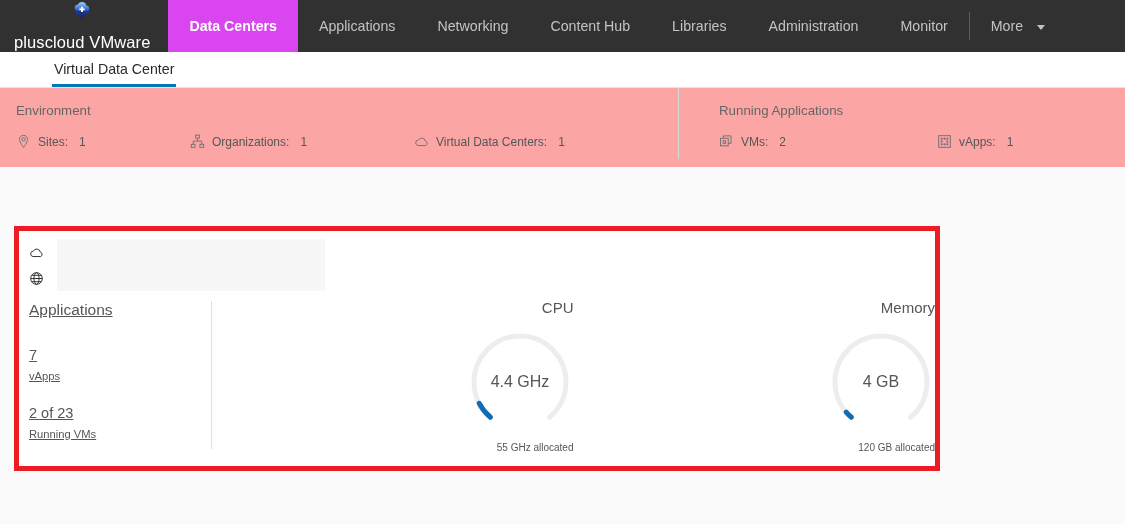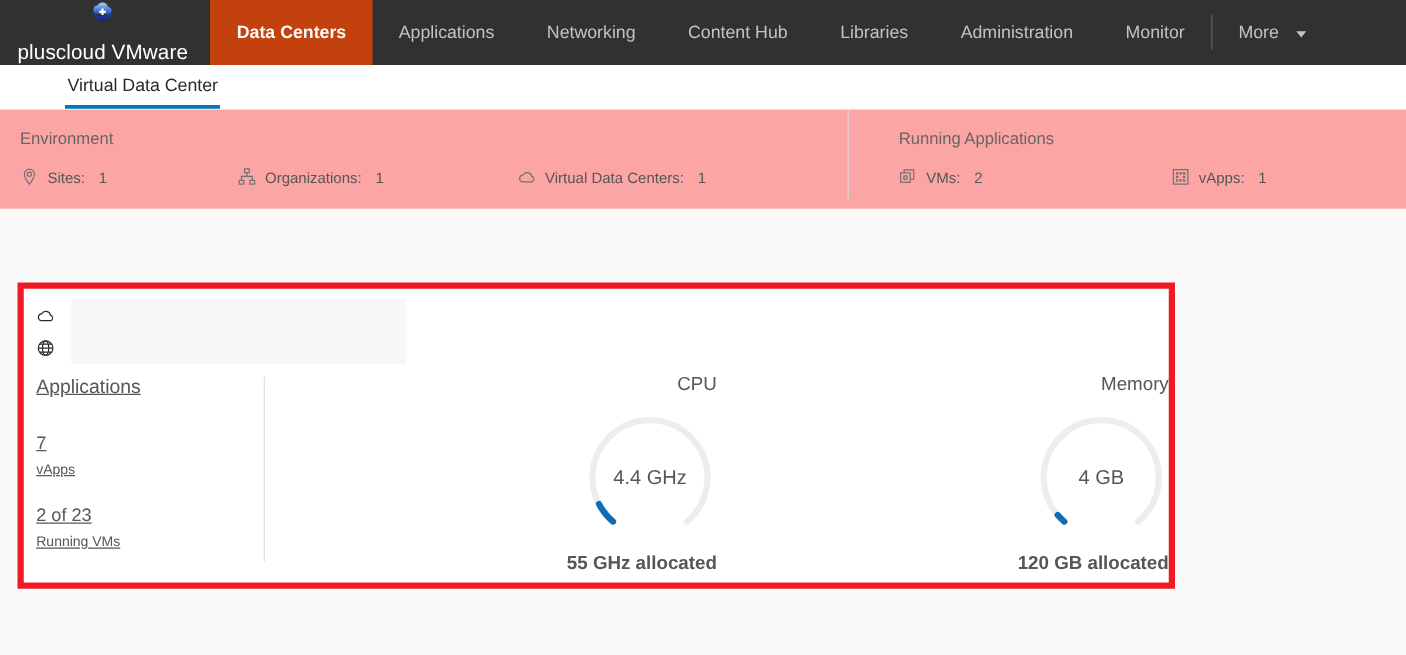--- a/index.html
+++ b/index.html
@@ -34,21 +34,21 @@
   .nav { display: flex; align-items: stretch; }
   .nav-item {
     display: flex; align-items: center;
     padding: 0 21px;
     color: #c5c3bf;
     font-size: 14.2px;
     white-space: nowrap;
     cursor: pointer;
   }
   .nav-item.active {
-    background: #c2410c;
+    background: #d946ef;
     color: #ffffff;
     font-weight: bold;
   }
   .nav-sep {
     width: 1px;
     background: #5d5d5d;
     margin: 12px 0;
   }
   .nav-more { display: flex; align-items: center; gap: 14px; }
   .caret {
@@ -180,24 +180,23 @@
     color: #565656;
     margin-bottom: 12px;
   }
   .gauge-svg { display: block; }
   .gauge-value {
     font-size: 16px;
     fill: #565656;
     font-family: "Liberation Sans", sans-serif;
   }
   .gauge-foot {
-    font-size: 15px;
+    font-size: 10px;
     color: #565656;
     margin-top: 6px;
-    font-weight: bold;
   }
 </style>
 </head>
 <body>
 
 <div class="header">
   <div class="brand">
     <svg class="brand-logo" viewBox="0 0 40 40">
       <defs>
         <linearGradient id="lgA" x1="0" y1="0" x2="0" y2="1">

